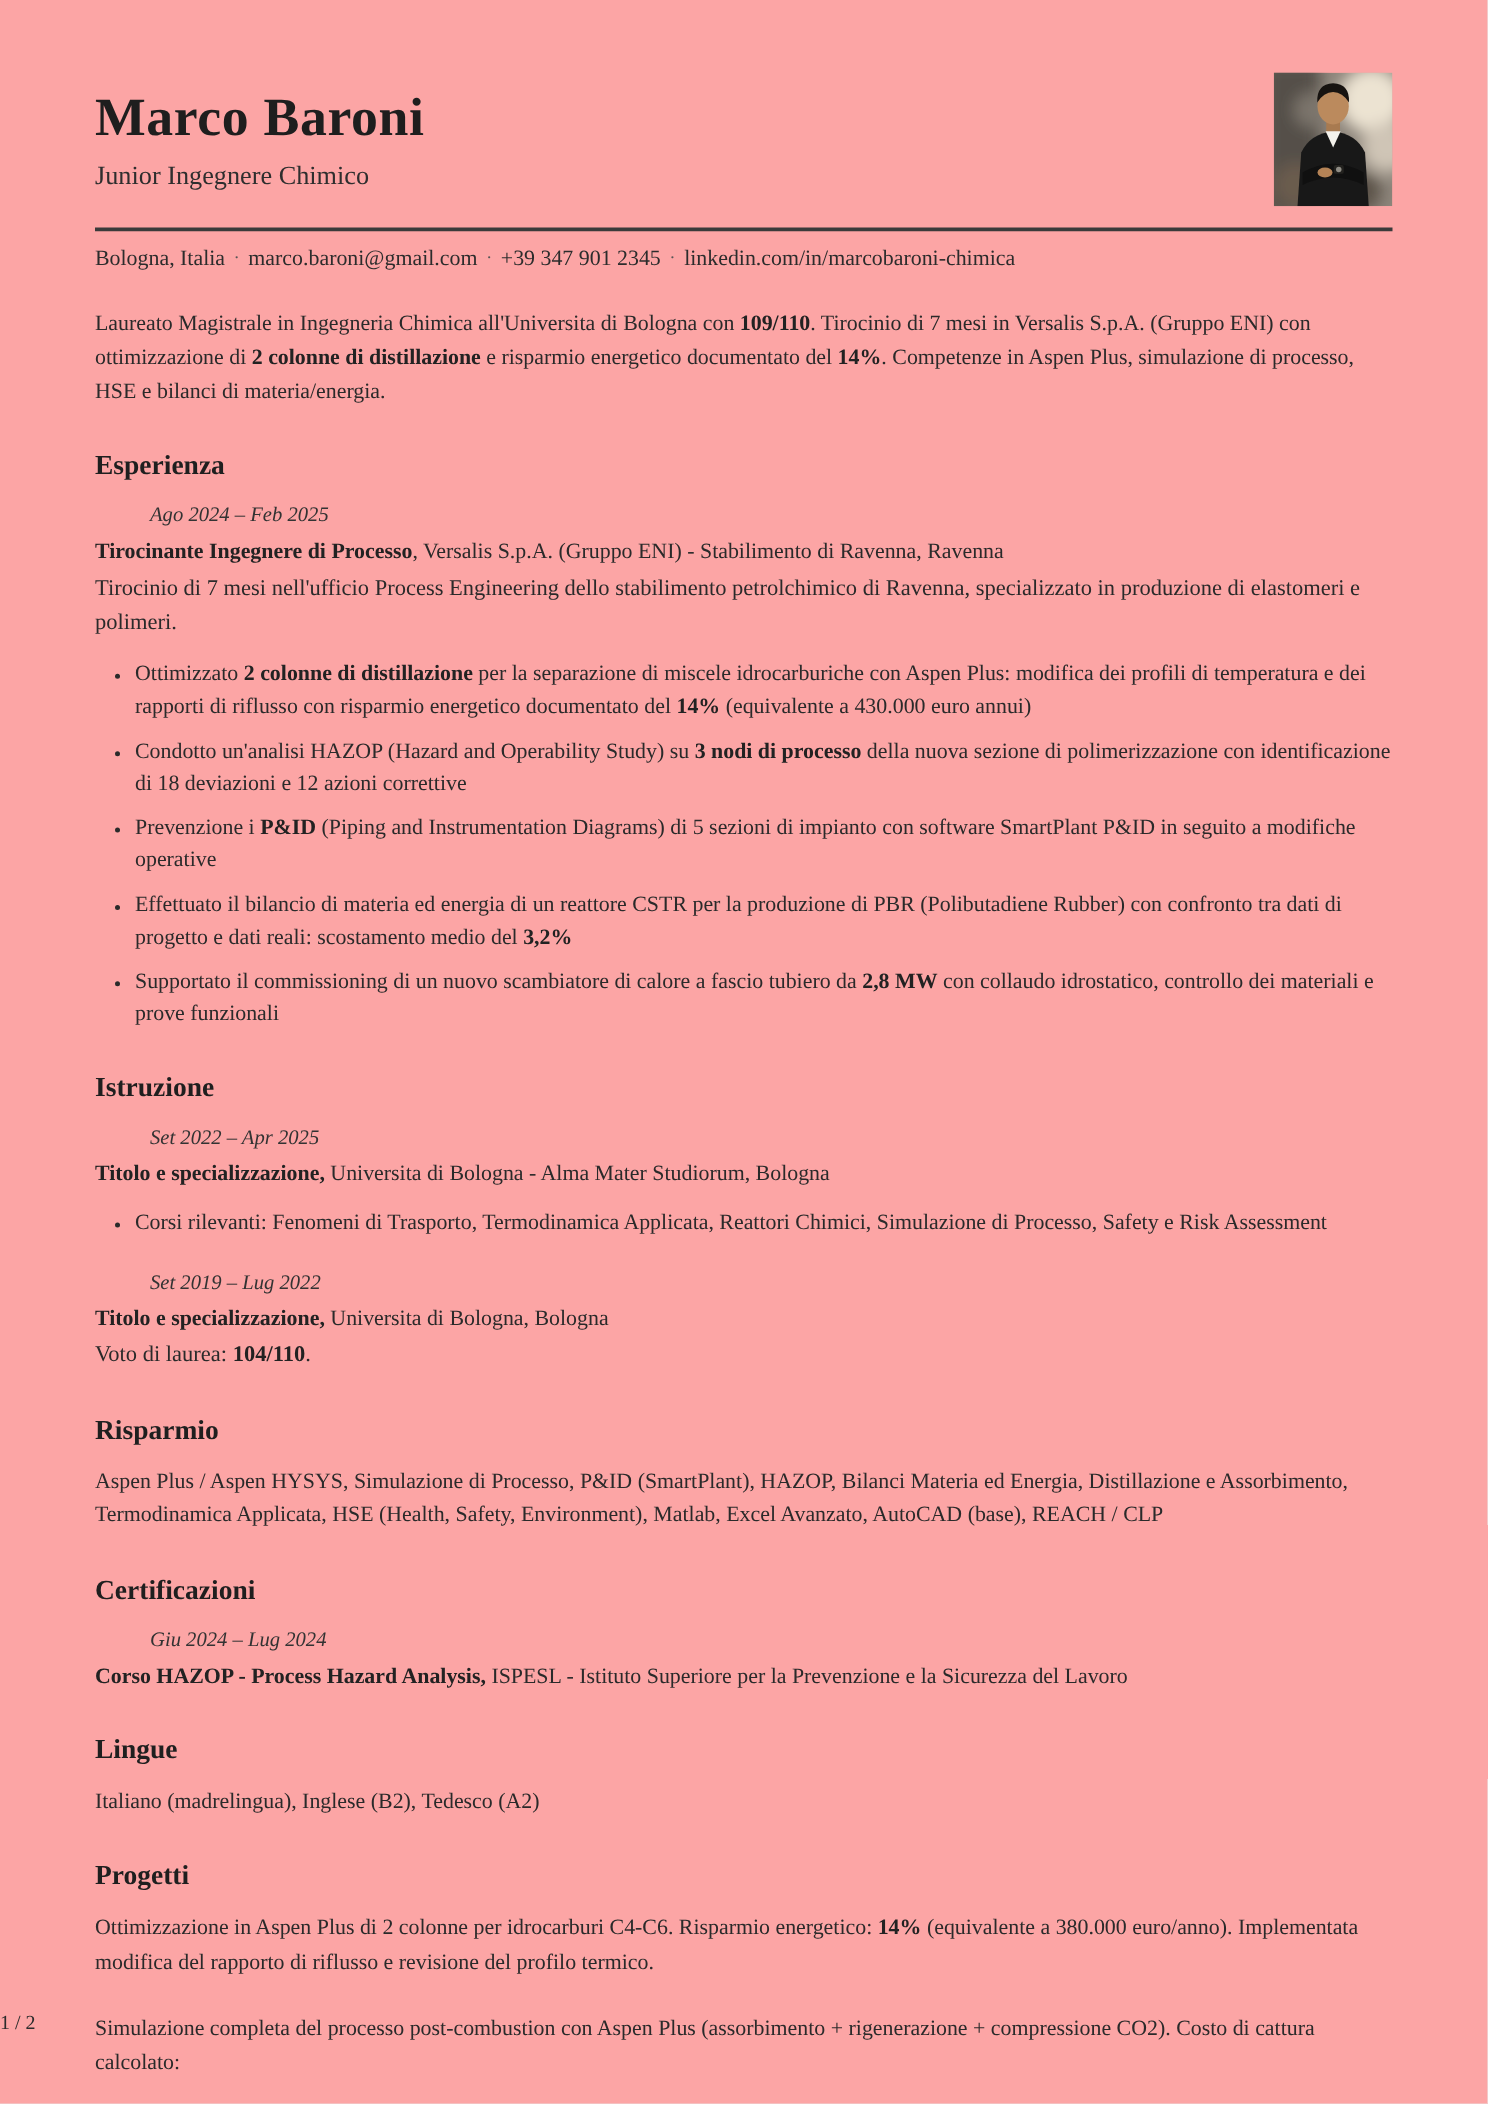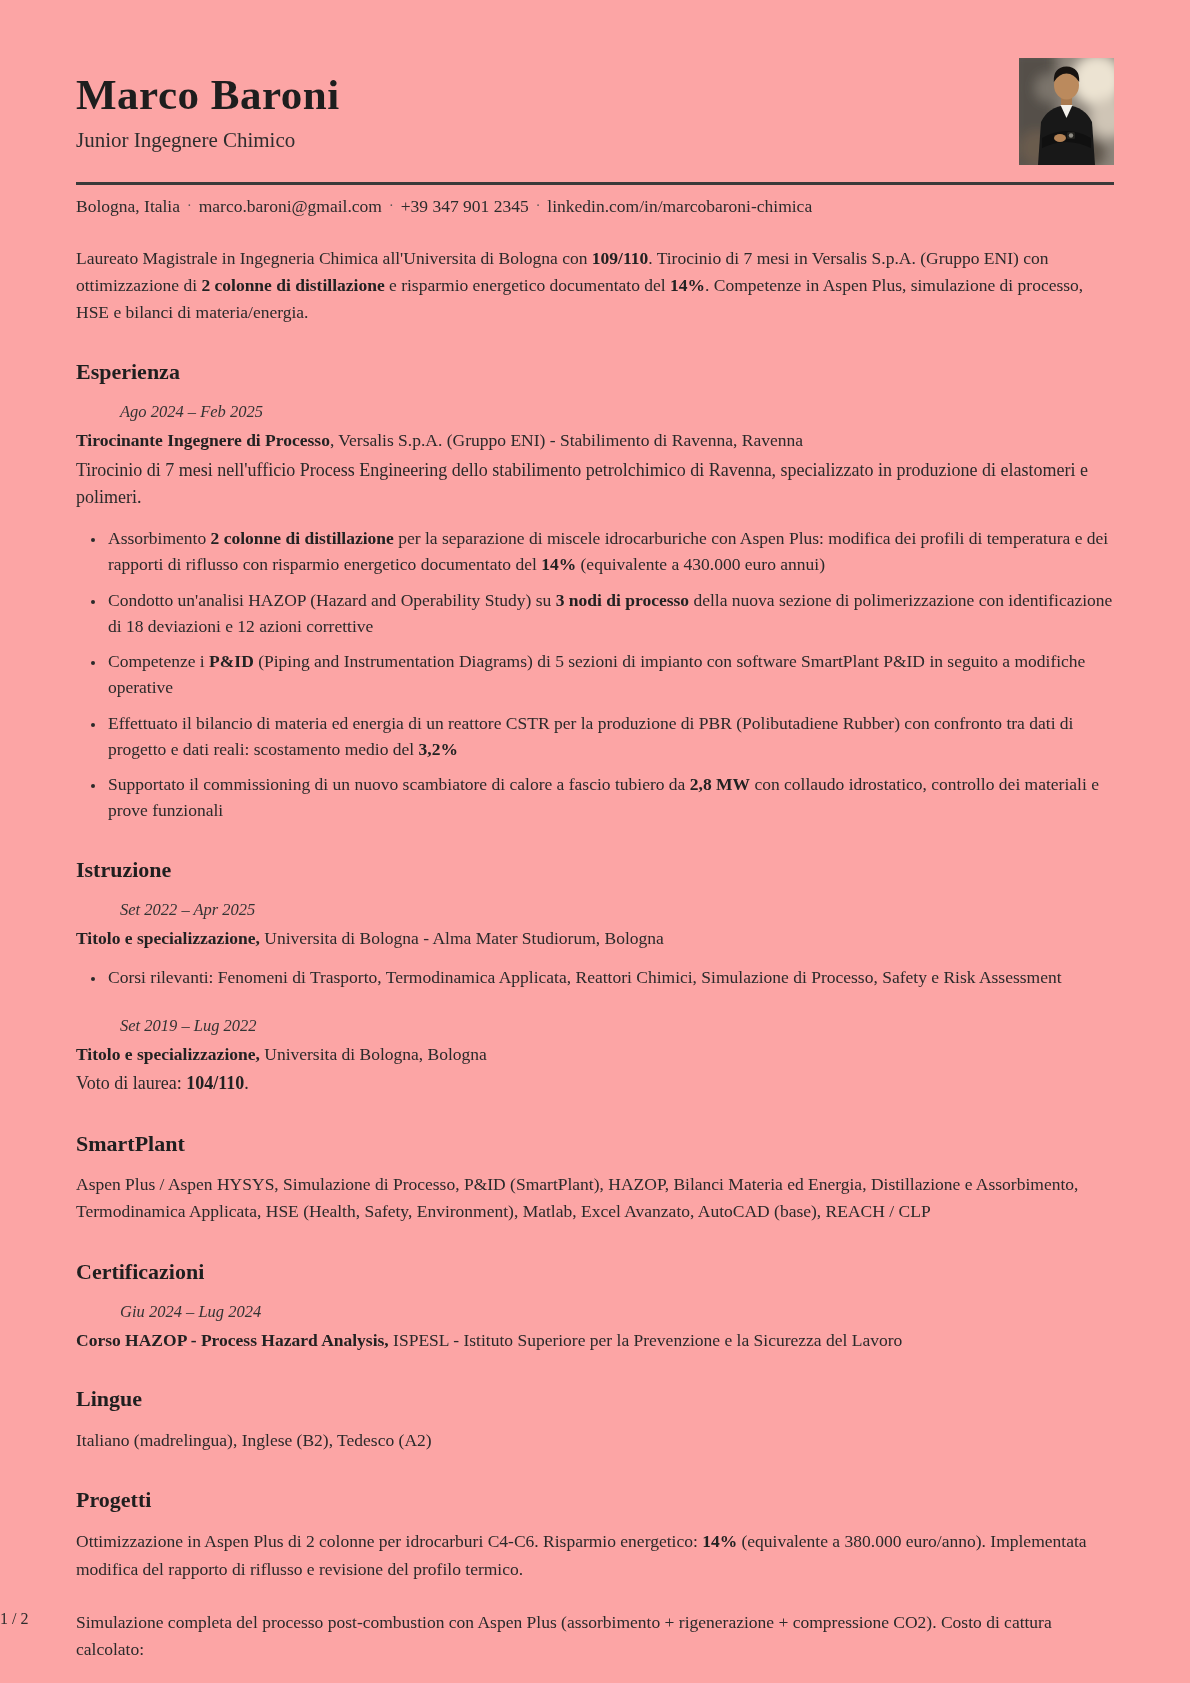--- a/index.html
+++ b/index.html
@@ -168,43 +168,43 @@
     </div>
 
     <p class="summary"><span>Laureato Magistrale in Ingegneria Chimica all'Universita di Bologna con </span><strong>109/110</strong><span>. Tirocinio di 7 mesi in Versalis S.p.A. (Gruppo ENI) con ottimizzazione di </span><strong>2 colonne di distillazione</strong><span> e risparmio energetico documentato del </span><strong>14%</strong><span>. Competenze in Aspen Plus, simulazione di processo, HSE e bilanci di materia/energia.</span></p>
 
     <h2 class="section-heading">Esperienza</h2>
     <div>
       <div class="entry-date">Ago 2024 – Feb 2025</div>
       <div class="entry-title"><strong>Tirocinante Ingegnere di Processo</strong><span>, Versalis S.p.A. (Gruppo ENI) - Stabilimento di Ravenna, Ravenna</span></div>
       <div class="entry-desc">Tirocinio di 7 mesi nell'ufficio Process Engineering dello stabilimento petrolchimico di Ravenna, specializzato in produzione di elastomeri e polimeri.</div>
       <ul class="bullets">
-        <li><span>Assorbimento </span><strong>2 colonne di distillazione</strong><span> per la separazione di miscele idrocarburiche con Aspen Plus: modifica dei profili di temperatura e dei rapporti di riflusso con risparmio energetico documentato del </span><strong>14%</strong><span> (equivalente a 430.000 euro annui)</span></li>
+        <li><span>Ottimizzato </span><strong>2 colonne di distillazione</strong><span> per la separazione di miscele idrocarburiche con Aspen Plus: modifica dei profili di temperatura e dei rapporti di riflusso con risparmio energetico documentato del </span><strong>14%</strong><span> (equivalente a 430.000 euro annui)</span></li>
         <li><span>Condotto un'analisi HAZOP (Hazard and Operability Study) su </span><strong>3 nodi di processo</strong><span> della nuova sezione di polimerizzazione con identificazione di 18 deviazioni e 12 azioni correttive</span></li>
-        <li><span>Competenze i </span><strong>P&amp;ID</strong><span> (Piping and Instrumentation Diagrams) di 5 sezioni di impianto con software SmartPlant P&amp;ID in seguito a modifiche operative</span></li>
+        <li><span>Prevenzione i </span><strong>P&amp;ID</strong><span> (Piping and Instrumentation Diagrams) di 5 sezioni di impianto con software SmartPlant P&amp;ID in seguito a modifiche operative</span></li>
         <li><span>Effettuato il bilancio di materia ed energia di un reattore CSTR per la produzione di PBR (Polibutadiene Rubber) con confronto tra dati di progetto e dati reali: scostamento medio del </span><strong>3,2%</strong></li>
         <li><span>Supportato il commissioning di un nuovo scambiatore di calore a fascio tubiero da </span><strong>2,8 MW</strong><span> con collaudo idrostatico, controllo dei materiali e prove funzionali</span></li>
       </ul>
     </div>
 
     <h2 class="section-heading">Istruzione</h2>
     <div>
       <div class="entry-date">Set 2022 – Apr 2025</div>
       <div class="entry-title"><strong>Titolo e specializzazione,</strong><span> Universita di Bologna - Alma Mater Studiorum, Bologna</span></div>
       <ul class="bullets">
         <li><span>Corsi rilevanti: Fenomeni di Trasporto, Termodinamica Applicata, Reattori Chimici, Simulazione di Processo, Safety e Risk Assessment</span></li>
       </ul>
     </div>
     <div class="edu-gap">
       <div class="entry-date">Set 2019 – Lug 2022</div>
       <div class="entry-title"><strong>Titolo e specializzazione,</strong><span> Universita di Bologna, Bologna</span></div>
       <div class="entry-desc"><span>Voto di laurea: </span><strong>104/110</strong><span>.</span></div>
     </div>
 
-    <h2 class="section-heading">SmartPlant</h2>
+    <h2 class="section-heading">Risparmio</h2>
     <p class="body-par">Aspen Plus / Aspen HYSYS, Simulazione di Processo, P&amp;ID (SmartPlant), HAZOP, Bilanci Materia ed Energia, Distillazione e Assorbimento, Termodinamica Applicata, HSE (Health, Safety, Environment), Matlab, Excel Avanzato, AutoCAD (base), REACH / CLP</p>
 
     <h2 class="section-heading">Certificazioni</h2>
     <div>
       <div class="entry-date">Giu 2024 – Lug 2024</div>
       <div class="entry-title"><strong>Corso HAZOP - Process Hazard Analysis,</strong><span> ISPESL - Istituto Superiore per la Prevenzione e la Sicurezza del Lavoro</span></div>
     </div>
 
     <h2 class="section-heading">Lingue</h2>
     <p class="body-par">Italiano (madrelingua), Inglese (B2), Tedesco (A2)</p>

